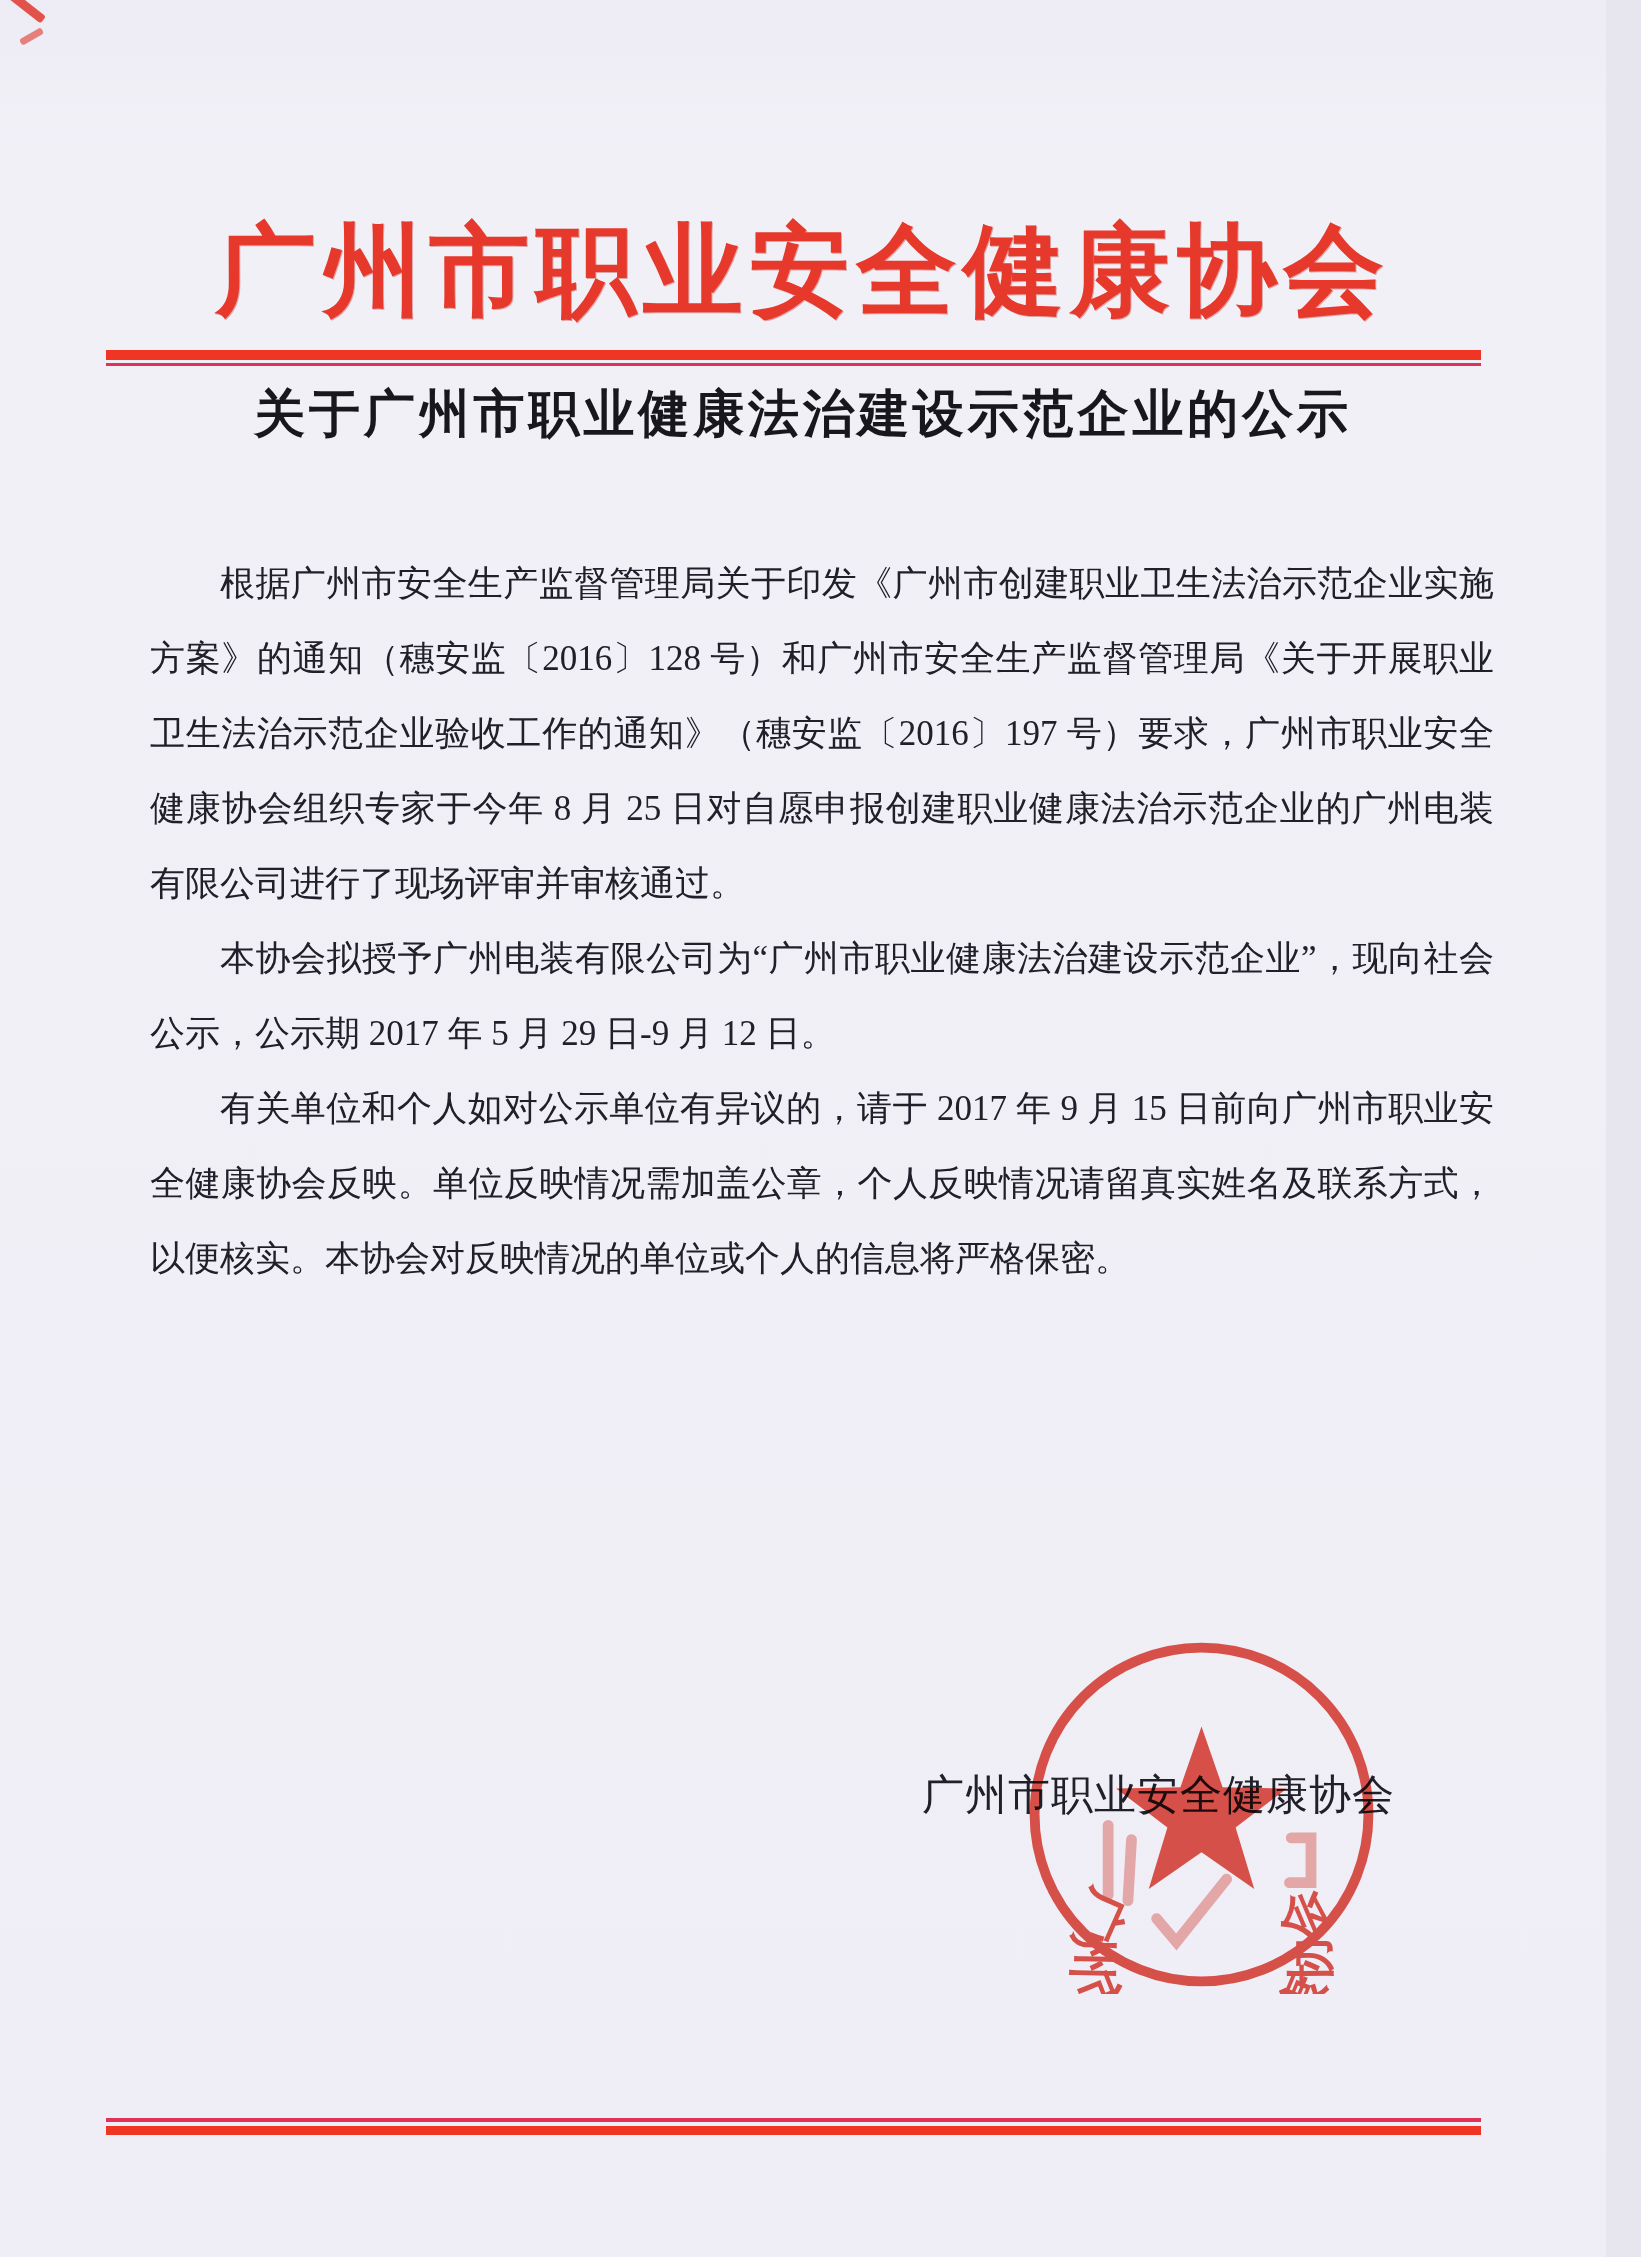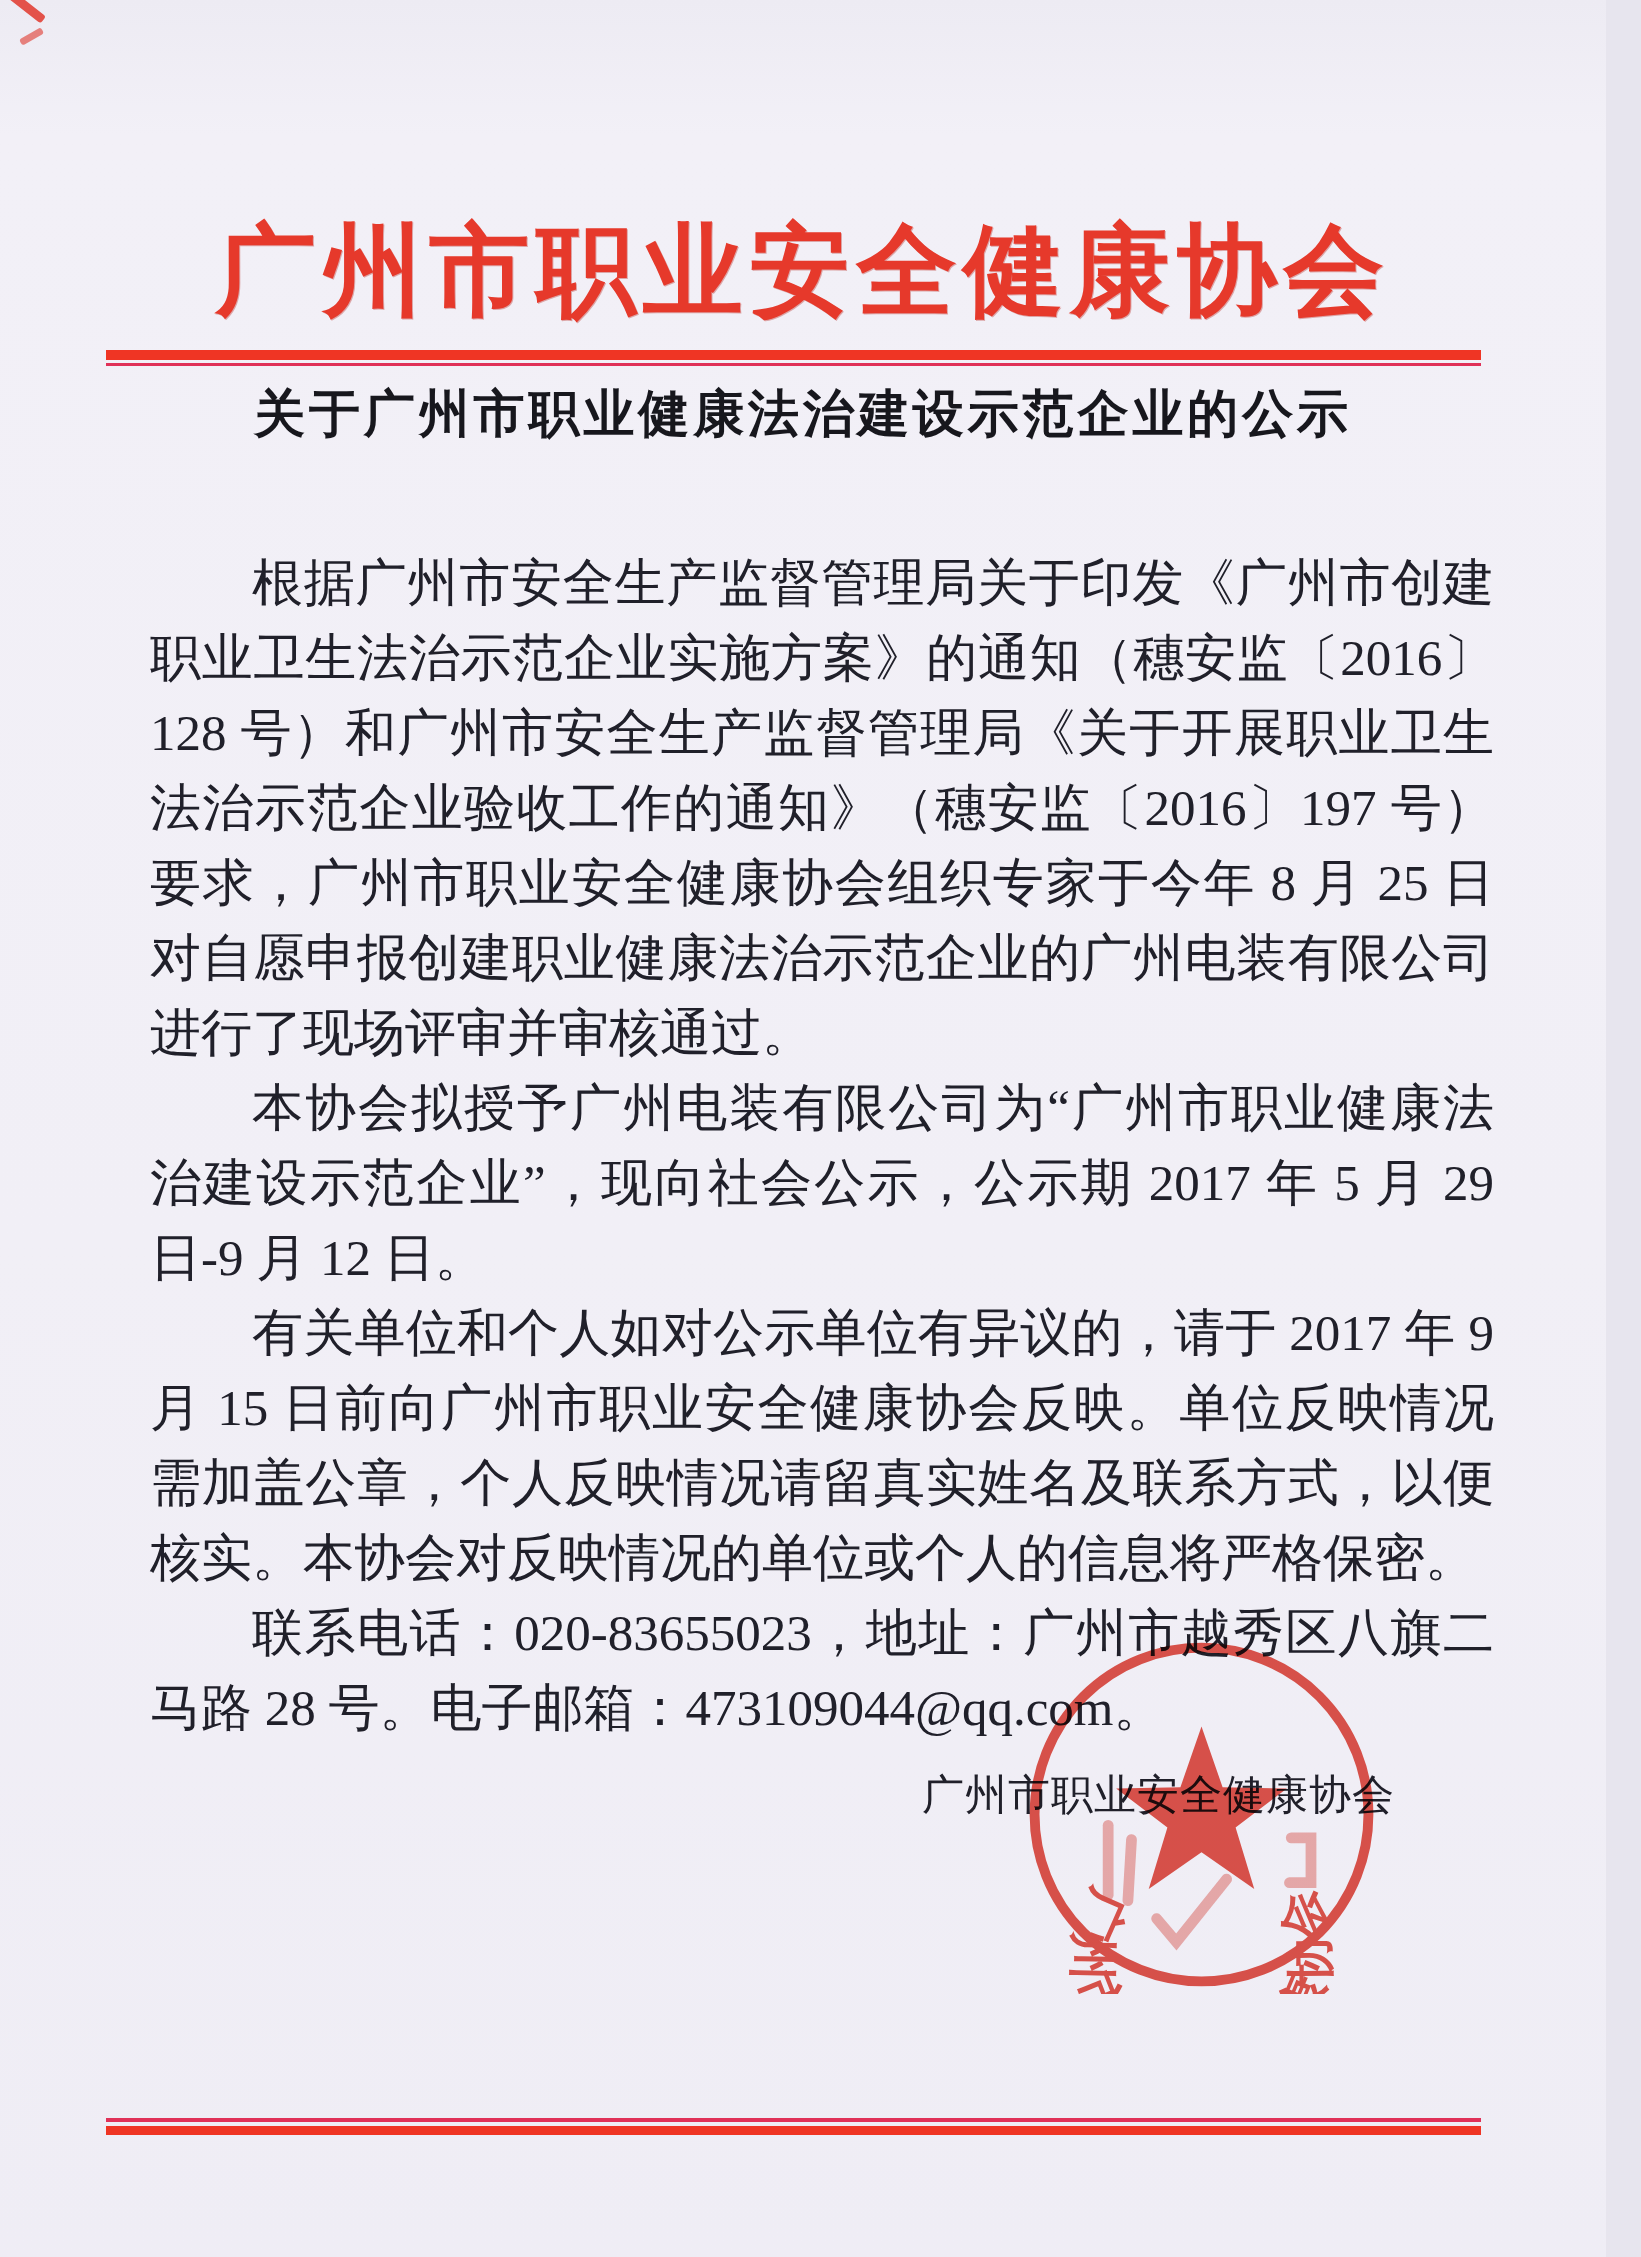--- a/index.html
+++ b/index.html
@@ -35,21 +35,21 @@
   
   .doc-title{
     position:absolute;top:380px;left:0;width:100%;
     text-align:center;
     font-size:51px;font-weight:700;letter-spacing:3.9px;
     color:#17171d;white-space:nowrap;
   }
   
   .body-text{
     position:absolute;top:546px;left:150px;width:1344px;
-    font-size:51px;line-height:75px;
+    font-size:35px;line-height:75px;
     text-align:justify;
   }
   .body-text p{margin:0;text-indent:2em;}
   
   .sig-org{
     position:absolute;top:1767px;left:922px;width:463px;
     font-size:42px;letter-spacing:1px;white-space:nowrap;
   }
   .sig-date{
     position:absolute;top:1846px;left:1014px;width:319px;
@@ -77,21 +77,20 @@
     <div class="gap"></div>
     <div class="bar-thin"></div>
   </div>
 
   <div class="doc-title">关于广州市职业健康法治建设示范企业的公示</div>
 
   <div class="body-text">
     <p>根据广州市安全生产监督管理局关于印发《广州市创建职业卫生法治示范企业实施方案》的通知（穗安监〔2016〕128 号）和广州市安全生产监督管理局《关于开展职业卫生法治示范企业验收工作的通知》（穗安监〔2016〕197 号）要求，广州市职业安全健康协会组织专家于今年 8 月 25 日对自愿申报创建职业健康法治示范企业的广州电装有限公司进行了现场评审并审核通过。</p>
     <p>本协会拟授予广州电装有限公司为“广州市职业健康法治建设示范企业”，现向社会公示，公示期 2017 年 5 月 29 日-9 月 12 日。</p>
     <p>有关单位和个人如对公示单位有异议的，请于 2017 年 9 月 15 日前向广州市职业安全健康协会反映。单位反映情况需加盖公章，个人反映情况请留真实姓名及联系方式，以便核实。本协会对反映情况的单位或个人的信息将严格保密。</p>
-    <p>联系电话：020-83655023，地址：广州市越秀区八旗二马路 28 号。电子邮箱：473109044@qq.com。</p>
   </div>
 
   <div class="sig-org">广州市职业安全健康协会</div>
 
 
   <div class="seal">
     <svg viewBox="0 0 400 400" xmlns="http://www.w3.org/2000/svg">
       <circle cx="200" cy="200" r="186" fill="none" stroke="#df382c" stroke-width="11"></circle>
       <polygon points="200,102 223.5,169.6 295.1,171.1 238,214.4 258.8,282.9 200,242 141.2,282.9 162,214.4 104.9,171.1 176.5,169.6" fill="#df382c"></polygon>
       <defs>

